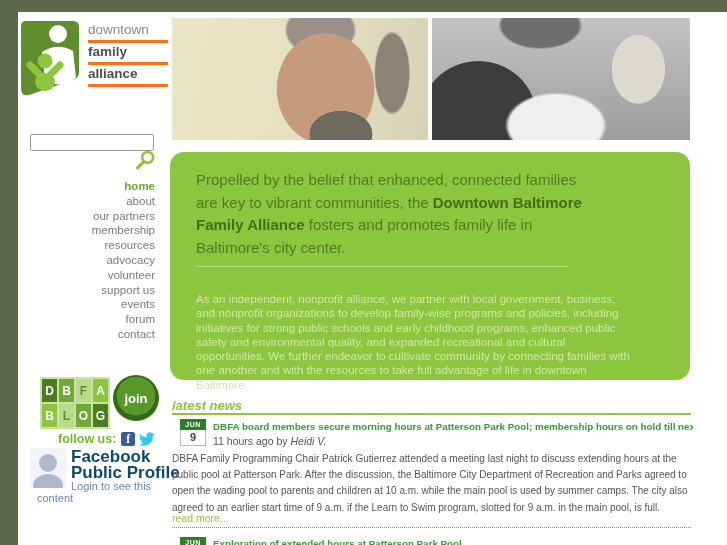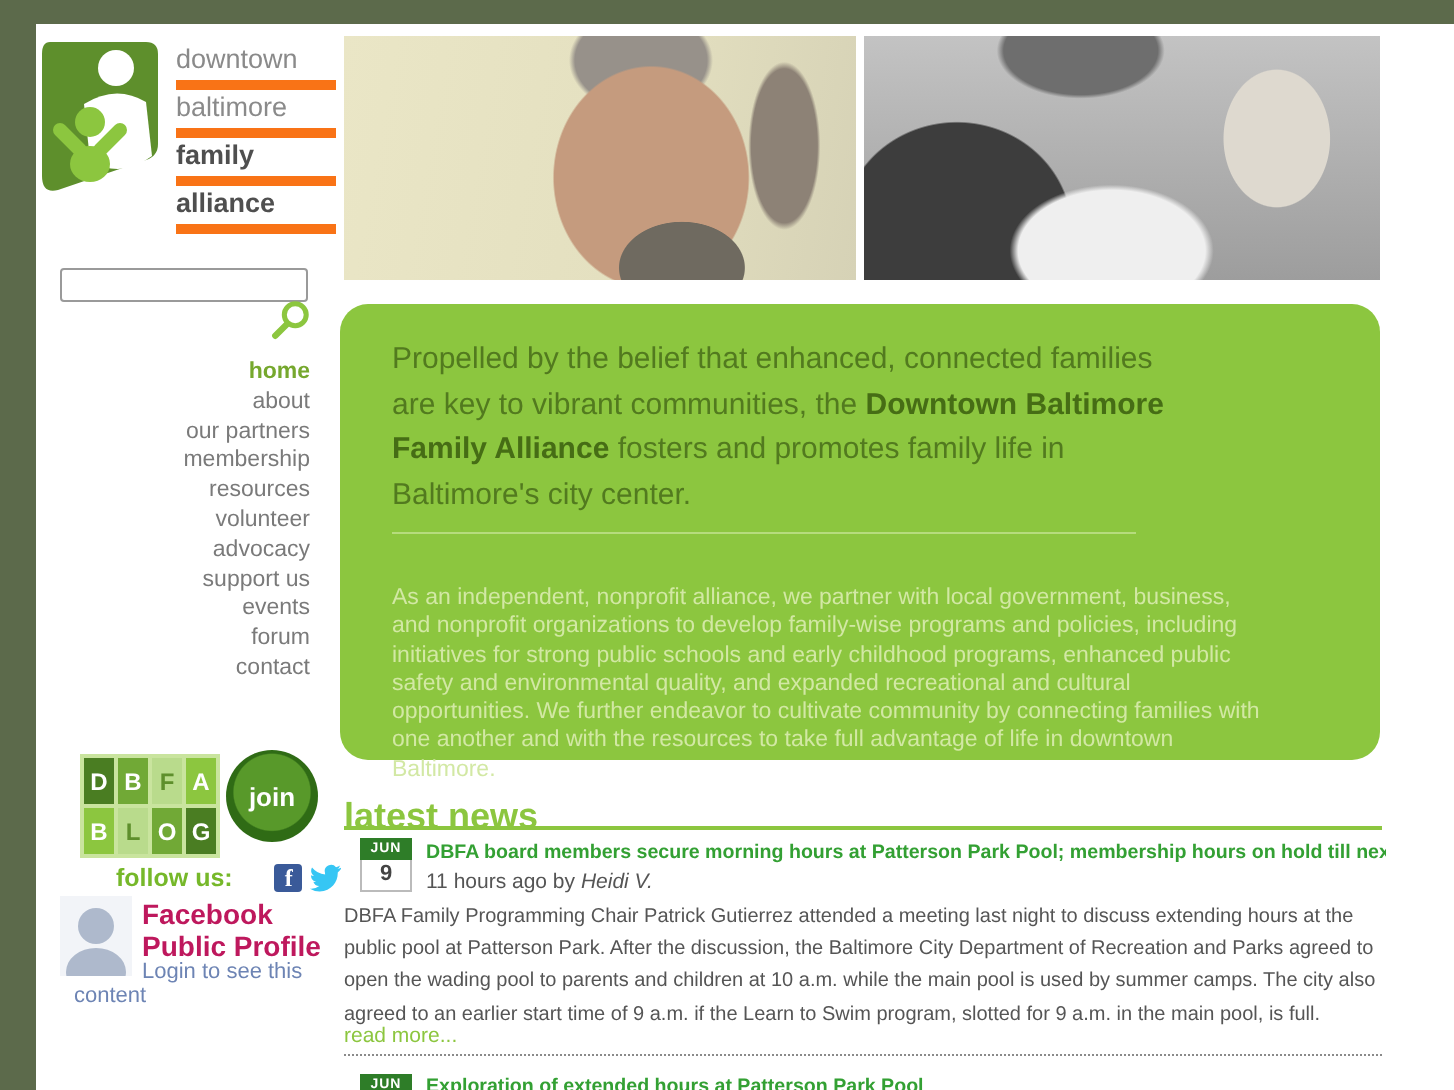--- a/index.html
+++ b/index.html
@@ -10,21 +10,21 @@
   }
   .abs{position:absolute;}
   
   .frame-top{left:0;top:0;width:727px;height:12px;background:#5c6a4b;}
   .frame-left{left:0;top:0;width:18px;height:545px;background:#5c6a4b;}
 
   
   .logo-mark{left:18px;top:20px;width:62px;height:76px;cursor:pointer;}
   .logo-text{left:88px;top:21px;width:80px;}
   .logo-line{display:block;font-size:13.5px;line-height:18px;color:#8a8a8a;
-    border-bottom:5px solid #f97316;padding-bottom:1px;}
+    border-bottom:3px solid #f97316;padding-bottom:1px;}
   .logo-line.bold{font-weight:bold;color:#4f4f4f;}
 
   
   .search-input{left:30px;top:134px;width:116px;height:13px;border:1px solid #9a9a9a;
     border-radius:2px;font-size:11px;padding:1px 3px;outline:none;}
   .search-icon{left:135px;top:150px;width:20px;height:20px;cursor:pointer;}
 
   
   .nav{left:0;top:179px;width:155px;text-align:right;}
   .nav-item{display:block;font-size:11.5px;line-height:14.8px;color:#7a7a7a;
@@ -41,28 +41,28 @@
   .bc7{background:#71a936;}.bc8{background:#4a7d22;}
 
   
   .join-btn{left:113px;top:375px;width:46px;height:46px;border-radius:50%;
     background:radial-gradient(circle at 50% 46%, #58992a 0 56%, #2f6b15 58%);
     display:flex;align-items:center;justify-content:center;
     color:#fff;font-weight:bold;font-size:13px;cursor:pointer;}
 
   
   .follow{left:58px;top:432px;display:flex;align-items:center;gap:3px;}
-  .follow-label{color:#76b82a;font-weight:bold;font-size:12.5px;margin-right:18px;}
+  .follow-label{color:#76b82a;font-weight:bold;font-size:12.5px;margin-right:2px;}
   .fb-icon{width:14px;height:14px;background:#3a5a99;border-radius:2px;color:#fff;
     font-weight:bold;font-size:12px;text-align:center;line-height:15px;cursor:pointer;
     font-family:"Liberation Serif",serif;}
   .tw-icon{width:17px;height:14px;cursor:pointer;}
   .fb-avatar{left:30px;top:448px;width:36px;height:40px;background:#f2f4f8;}
-  .fb-title{left:71px;top:449px;width:110px;color:#be185d;font-weight:bold;
-    font-size:14px;line-height:16px;cursor:pointer;}
+  .fb-title{left:71px;top:449px;width:110px;color:#0c4a6e;font-weight:bold;
+    font-size:17px;line-height:16px;cursor:pointer;}
   .fb-login{left:71px;top:480px;color:#6d84b4;font-size:11px;}
   .fb-login2{left:37px;top:492px;color:#6d84b4;font-size:11px;}
 
   
   .photo{top:18px;height:122px;}
   .photo-left{left:172px;width:256px;
     background:
       radial-gradient(ellipse 52px 38px at 66% 95%, #6f6a60 0 60%, rgba(0,0,0,0) 61%),
       radial-gradient(ellipse 88px 100px at 60% 58%, #c59b7e 0 55%, rgba(0,0,0,0) 56%),
       radial-gradient(ellipse 60px 44px at 58% 10%, #97918a 0 55%, rgba(0,0,0,0) 60%),
@@ -77,21 +77,21 @@
       linear-gradient(180deg,#c3c3c3,#9d9d9d);}
 
   
   .hero{left:170px;top:152px;width:520px;height:228px;background:#8cc63f;border-radius:14px;}
   .hero-intro{left:196px;top:169px;width:402px;font-size:15px;line-height:22.5px;color:#527a1f;}
   .hero-intro b{color:#466d15;}
   .hero-divider{left:196px;top:266px;width:372px;height:1px;background:#b6dc7d;}
   .hero-body{left:196px;top:276px;width:438px;font-size:11.5px;line-height:14.3px;color:#d2e8a4;margin-top:16px;}
 
   
-  .news-heading{left:172px;top:398px;font-size:18px;font-weight:bold;color:#8cc63f;cursor:default;}
+  .news-heading{left:172px;top:398px;font-size:13px;font-weight:bold;color:#8cc63f;cursor:default;font-style:italic;}
   .news-rule{left:172px;top:413px;width:519px;height:2px;background:#8cc63f;}
   .cal{width:26px;}
   .cal-month{height:11px;background:#2e7d28;color:#fff;font-size:7px;font-weight:bold;
     text-align:center;line-height:12px;letter-spacing:0.5px;}
   .cal-day{height:15px;background:#fff;border:1px solid #bbb;border-top:none;color:#444;
     font-size:11px;font-weight:bold;text-align:center;line-height:15px;}
   .cal1{left:180px;top:419px;}
   .news-title{left:213px;width:480px;color:#33a033;font-weight:bold;font-size:9.8px;
     white-space:nowrap;overflow:hidden;cursor:pointer;}
   .news-title1{top:421px;}
@@ -114,41 +114,40 @@
     <path d="M7 1 H55 Q61 1 61 7 V52 Q61 58 55 60 L11 75 Q3 77 3 68 V7 Q3 1 7 1 Z" fill="#5e8f2c"></path>
     <circle cx="40" cy="14" r="9" fill="#ffffff"></circle>
     <path d="M24 32 Q40 22 55 31 L58 58 Q42 70 27 60 Z" fill="#ffffff"></path>
     <circle cx="27" cy="41" r="7.5" fill="#8cc63f"></circle>
     <path d="M22 55 L12 45 M32 55 L42 45" stroke="#8cc63f" stroke-width="7" stroke-linecap="round" fill="none"></path>
     <ellipse cx="27" cy="62" rx="10" ry="9" fill="#8cc63f"></ellipse>
   </svg>
 </div>
 <div class="abs logo-text">
   <span class="logo-line">downtown</span>
-  <span class="logo-line">baltimore</span>
   <span class="logo-line bold">family</span>
   <span class="logo-line bold">alliance</span>
 </div>
 
 <input class="abs search-input" type="text" value="" style="">
 <div class="abs search-icon">
   <svg width="20" height="20" viewBox="0 0 19 19">
     <circle cx="12" cy="7" r="5.2" fill="none" stroke="#8cc63f" stroke-width="2.4"></circle>
     <line x1="8" y1="11.5" x2="2.5" y2="17" stroke="#8cc63f" stroke-width="3" stroke-linecap="round"></line>
   </svg>
 </div>
 
 <nav class="abs nav">
   <a class="nav-item active">home</a>
   <a class="nav-item">about</a>
   <a class="nav-item">our partners</a>
   <a class="nav-item">membership</a>
   <a class="nav-item">resources</a>
+  <a class="nav-item">advocacy</a>
   <a class="nav-item">volunteer</a>
-  <a class="nav-item">advocacy</a>
   <a class="nav-item">support us</a>
   <a class="nav-item">events</a>
   <a class="nav-item">forum</a>
   <a class="nav-item">contact</a>
 </nav>
 
 <div class="abs blog-badge">
   <span class="blog-cell bc1">D</span>
   <span class="blog-cell bc2">B</span>
   <span class="blog-cell bc3">F</span>

